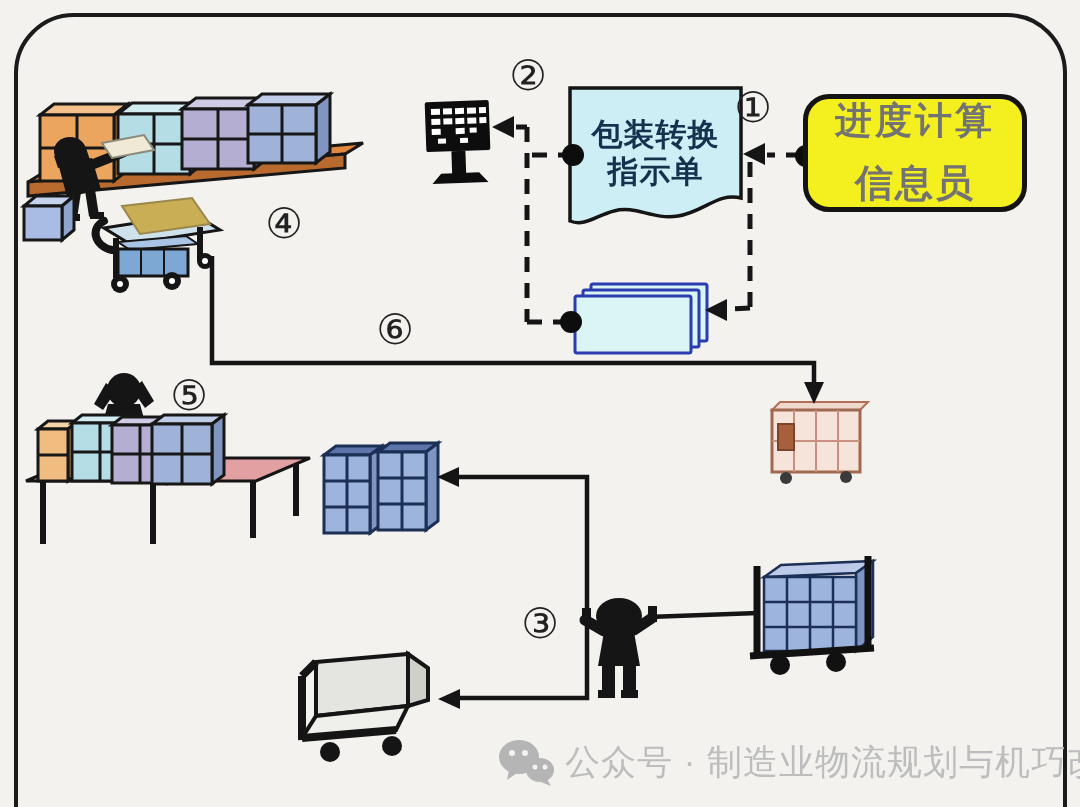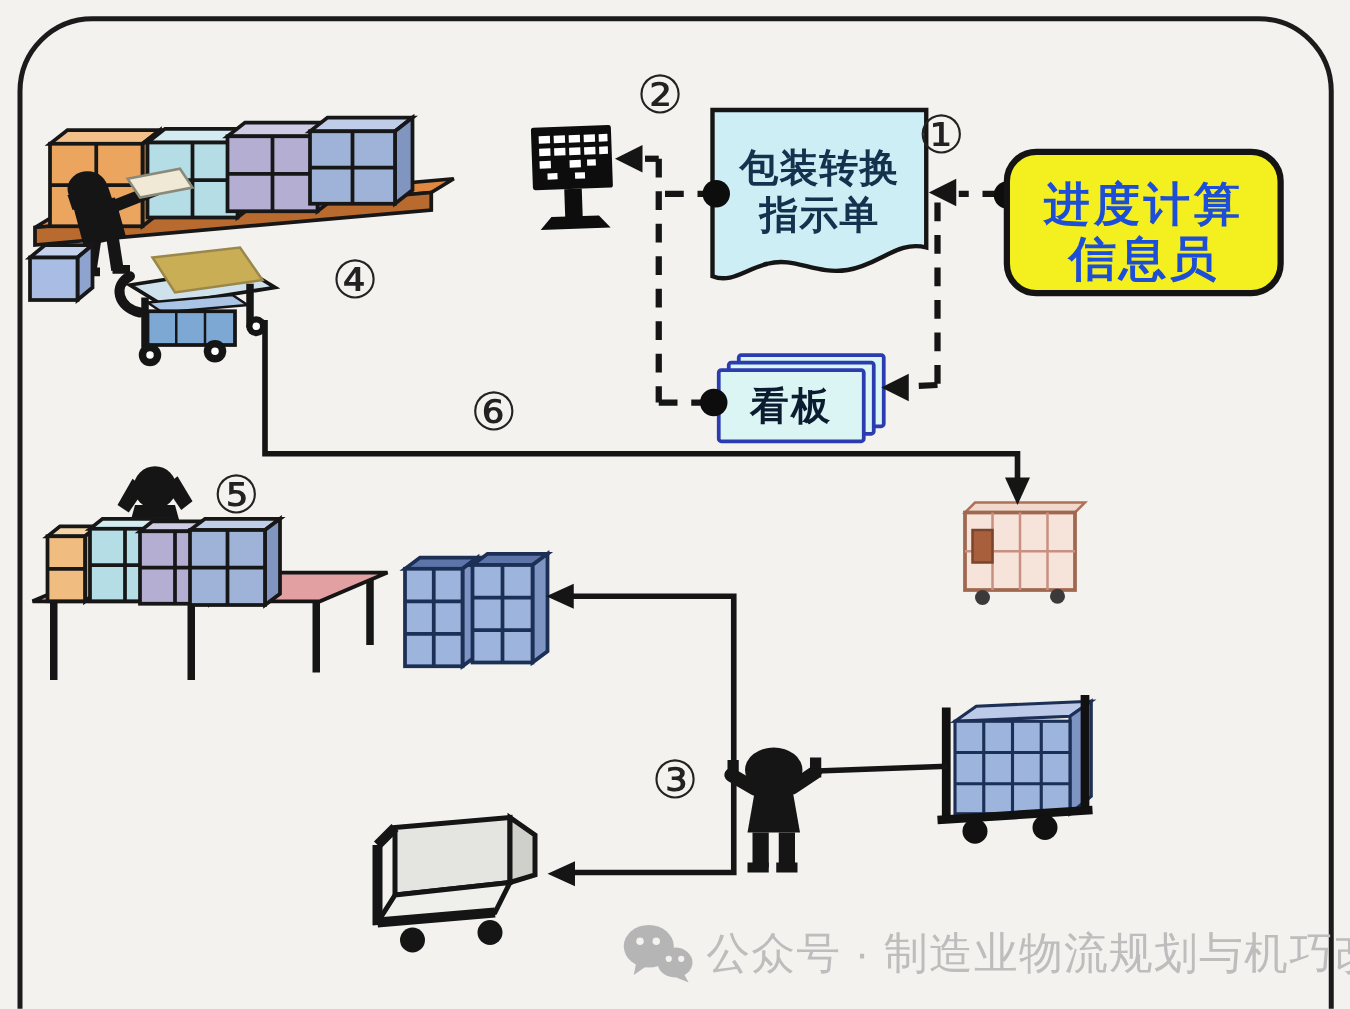--- a/index.html
+++ b/index.html
@@ -13,21 +13,21 @@
        font-family:"DejaVu Serif","Liberation Serif",serif;
        font-size:42px;line-height:1;user-select:none;}
   .doc-text{position:absolute;left:570px;top:116px;width:171px;text-align:center;
             font-weight:bold;font-size:31px;line-height:37px;color:#14324e;letter-spacing:1px;}
   .kanban-text{position:absolute;left:575px;top:296px;width:116px;height:57px;
                display:flex;align-items:center;justify-content:center;
                font-weight:bold;font-size:31px;color:#0c1c30;letter-spacing:2px;}
   .scheduler{position:absolute;left:803px;top:94px;width:224px;height:118px;
              box-sizing:border-box;background:#f4ef1f;border:5px solid #141414;
              border-radius:26px;display:flex;flex-direction:column;align-items:center;
-             justify-content:flex-end;color:#1d4ed8;margin-top:25px;}
+             justify-content:space-between;color:#737373;}
   .scheduler .l1{font-size:37px;font-weight:bold;letter-spacing:3px;line-height:1.2;}
   .scheduler .l2{font-size:38px;font-weight:bold;letter-spacing:2px;line-height:1.2;}
   .watermark{position:absolute;left:497px;top:738px;display:flex;align-items:center;
              gap:10px;color:#bdbdbd;font-size:35px;letter-spacing:1px;white-space:nowrap;}
 </style>
 </head>
 <body>
 
 <div class="canvas">
 
@@ -274,21 +274,20 @@
   <div class="lbl" style="left:540px;top:624px">③</div>
   <div class="lbl" style="left:284px;top:224px">④</div>
   <div class="lbl" style="left:189px;top:396px">⑤</div>
   <div class="lbl" style="left:395px;top:330px">⑥</div>
 
   <div class="doc-text">
     <div>包装转换</div>
     <div>指示单</div>
   </div>
 
-  <div class="kanban-text">看板</div>
 
   <div class="scheduler">
     <div class="l1">进度计算</div>
     <div class="l2">信息员</div>
   </div>
 
   <div class="watermark">
     <svg width="58" height="48" viewBox="0 0 58 48">
       <ellipse cx="22" cy="19" rx="20" ry="17" fill="#b5b5b5"></ellipse>
       <polygon points="12,32 10,42 20,35" fill="#b5b5b5"></polygon>

